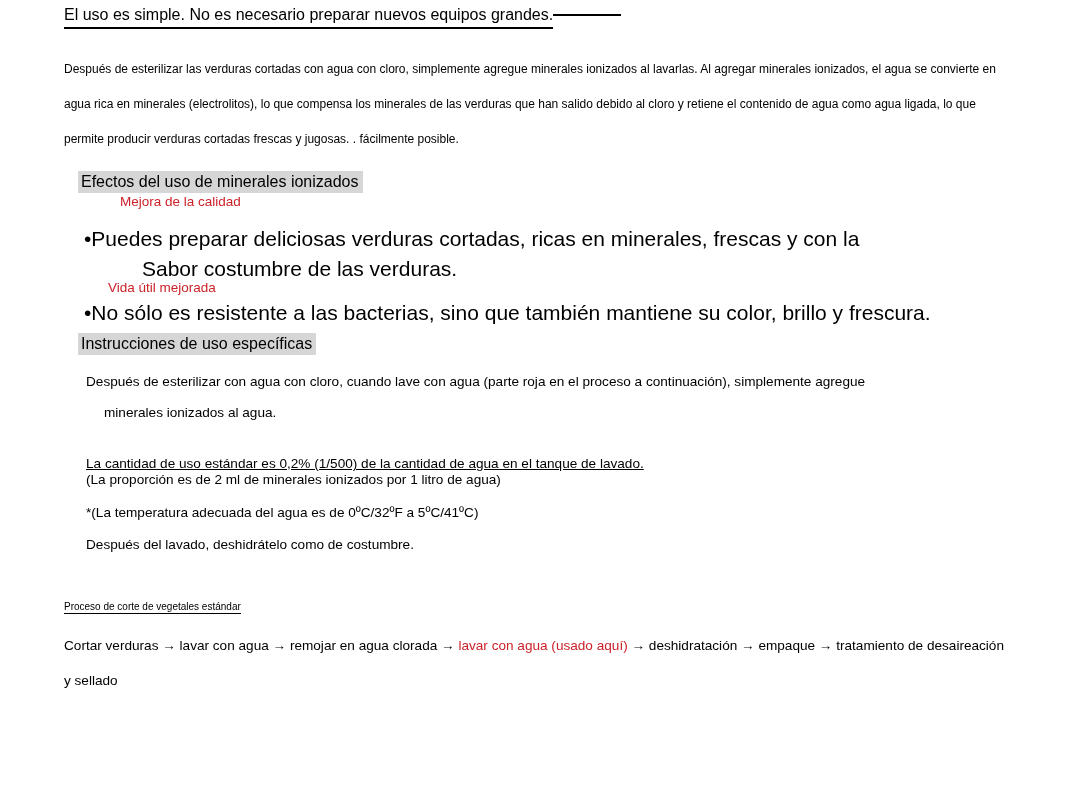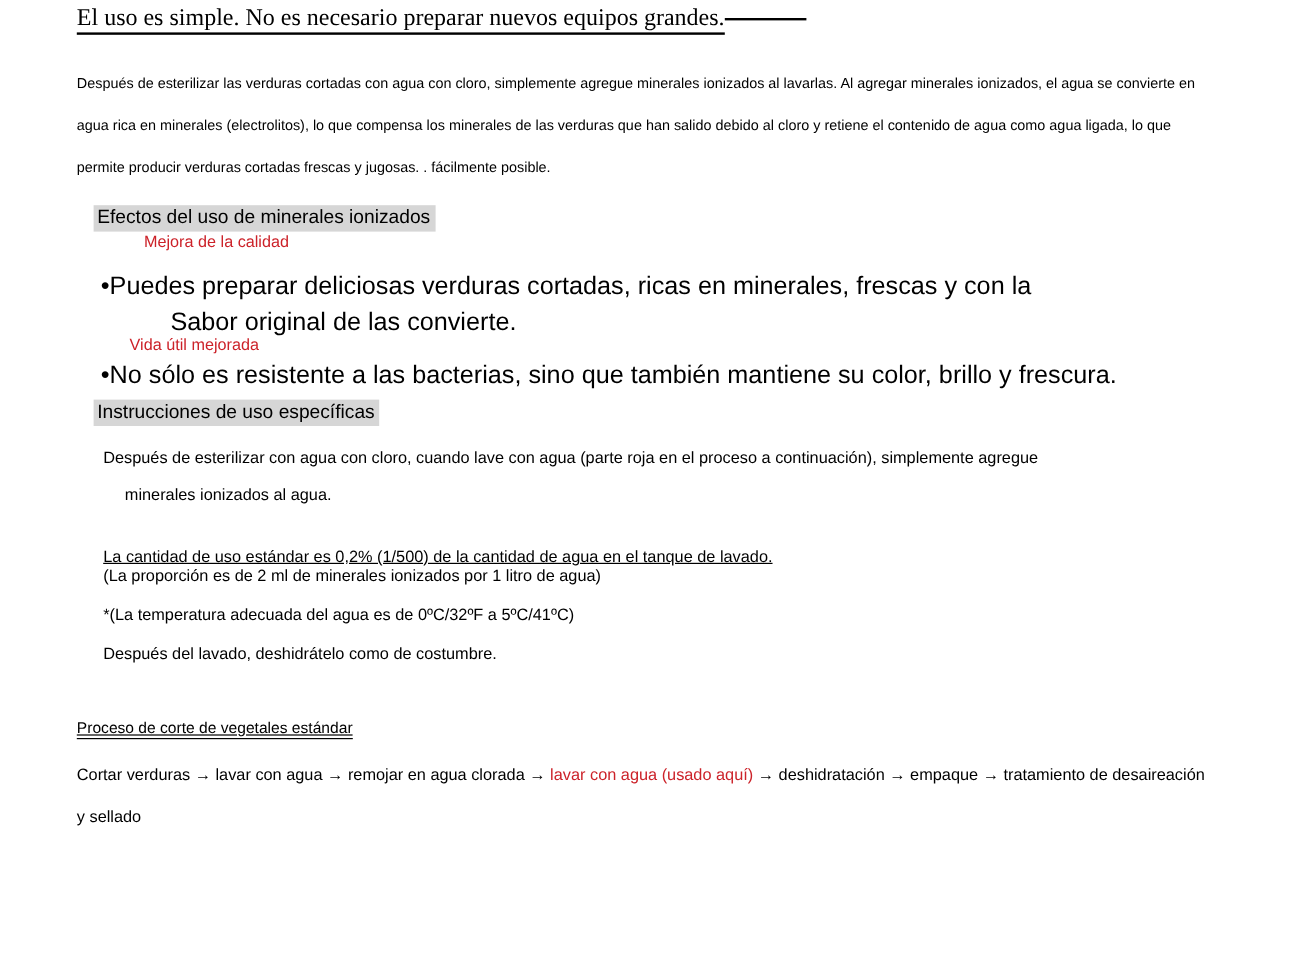--- a/index.html
+++ b/index.html
@@ -21,24 +21,23 @@
     height: 800px;
     box-sizing: border-box;
   }
 
   
   .doc-title {
     position: absolute;
     left: 64px;
     top: 4px;
     width: 640px;
-    font-size: 20px;
+    font-size: 16px;
     line-height: 22px;
     white-space: nowrap;
-    font-family: Liberation Serif, serif;
   }
   .doc-title .title-text {
     display: inline-block;
     border-bottom: 2px solid #000;
     padding-bottom: 1px;
   }
   .doc-title .title-rule {
     display: inline-block;
     width: 68px;
     border-bottom: 2px solid #000;
@@ -106,24 +105,23 @@
   #instr-2 { top: 448px; text-decoration: underline; }
   #instr-3 { top: 464px; }
   #instr-4 { top: 497px; }
   #instr-5 { top: 529px; }
 
   
   .process-title {
     position: absolute;
     left: 64px;
     top: 597px;
-    font-size: 13px;
+    font-size: 10px;
     line-height: 20px;
     white-space: nowrap;
-    text-decoration: underline;
   }
   .process-title span {
     border-bottom: 1.5px solid #000;
     padding-bottom: 1px;
   }
   .process-flow {
     position: absolute;
     left: 64px;
     top: 628px;
     width: 940px;
@@ -146,21 +144,21 @@
   <p class="intro">Después de esterilizar las verduras cortadas con agua con cloro, simplemente agregue minerales ionizados al lavarlas. Al agregar minerales ionizados, el agua se convierte en agua rica en minerales (electrolitos), lo que compensa los minerales de las verduras que han salido debido al cloro y retiene el contenido de agua como agua ligada, lo que permite producir verduras cortadas frescas y jugosas. . fácilmente posible.</p>
 
   <div class="section-header" id="sec-effects">
     <span>Efectos del uso de minerales ionizados</span>
   </div>
 
   <div class="red-label" id="lbl-quality">Mejora de la calidad</div>
 
   <div class="big-bullet" id="bullet-1">
     <span>•Puedes preparar deliciosas verduras cortadas, ricas en minerales, frescas y con la</span>
-    <span class="cont">Sabor original de las convierte.</span>
+    <span class="cont">Sabor costumbre de las verduras.</span>
   </div>
 
   <div class="red-label" id="lbl-shelf">Vida útil mejorada</div>
 
   <div class="big-bullet" id="bullet-2">•No sólo es resistente a las bacterias, sino que también mantiene su color, brillo y frescura.</div>
 
   <div class="section-header" id="sec-instructions">
     <span>Instrucciones de uso específicas</span>
   </div>
 

